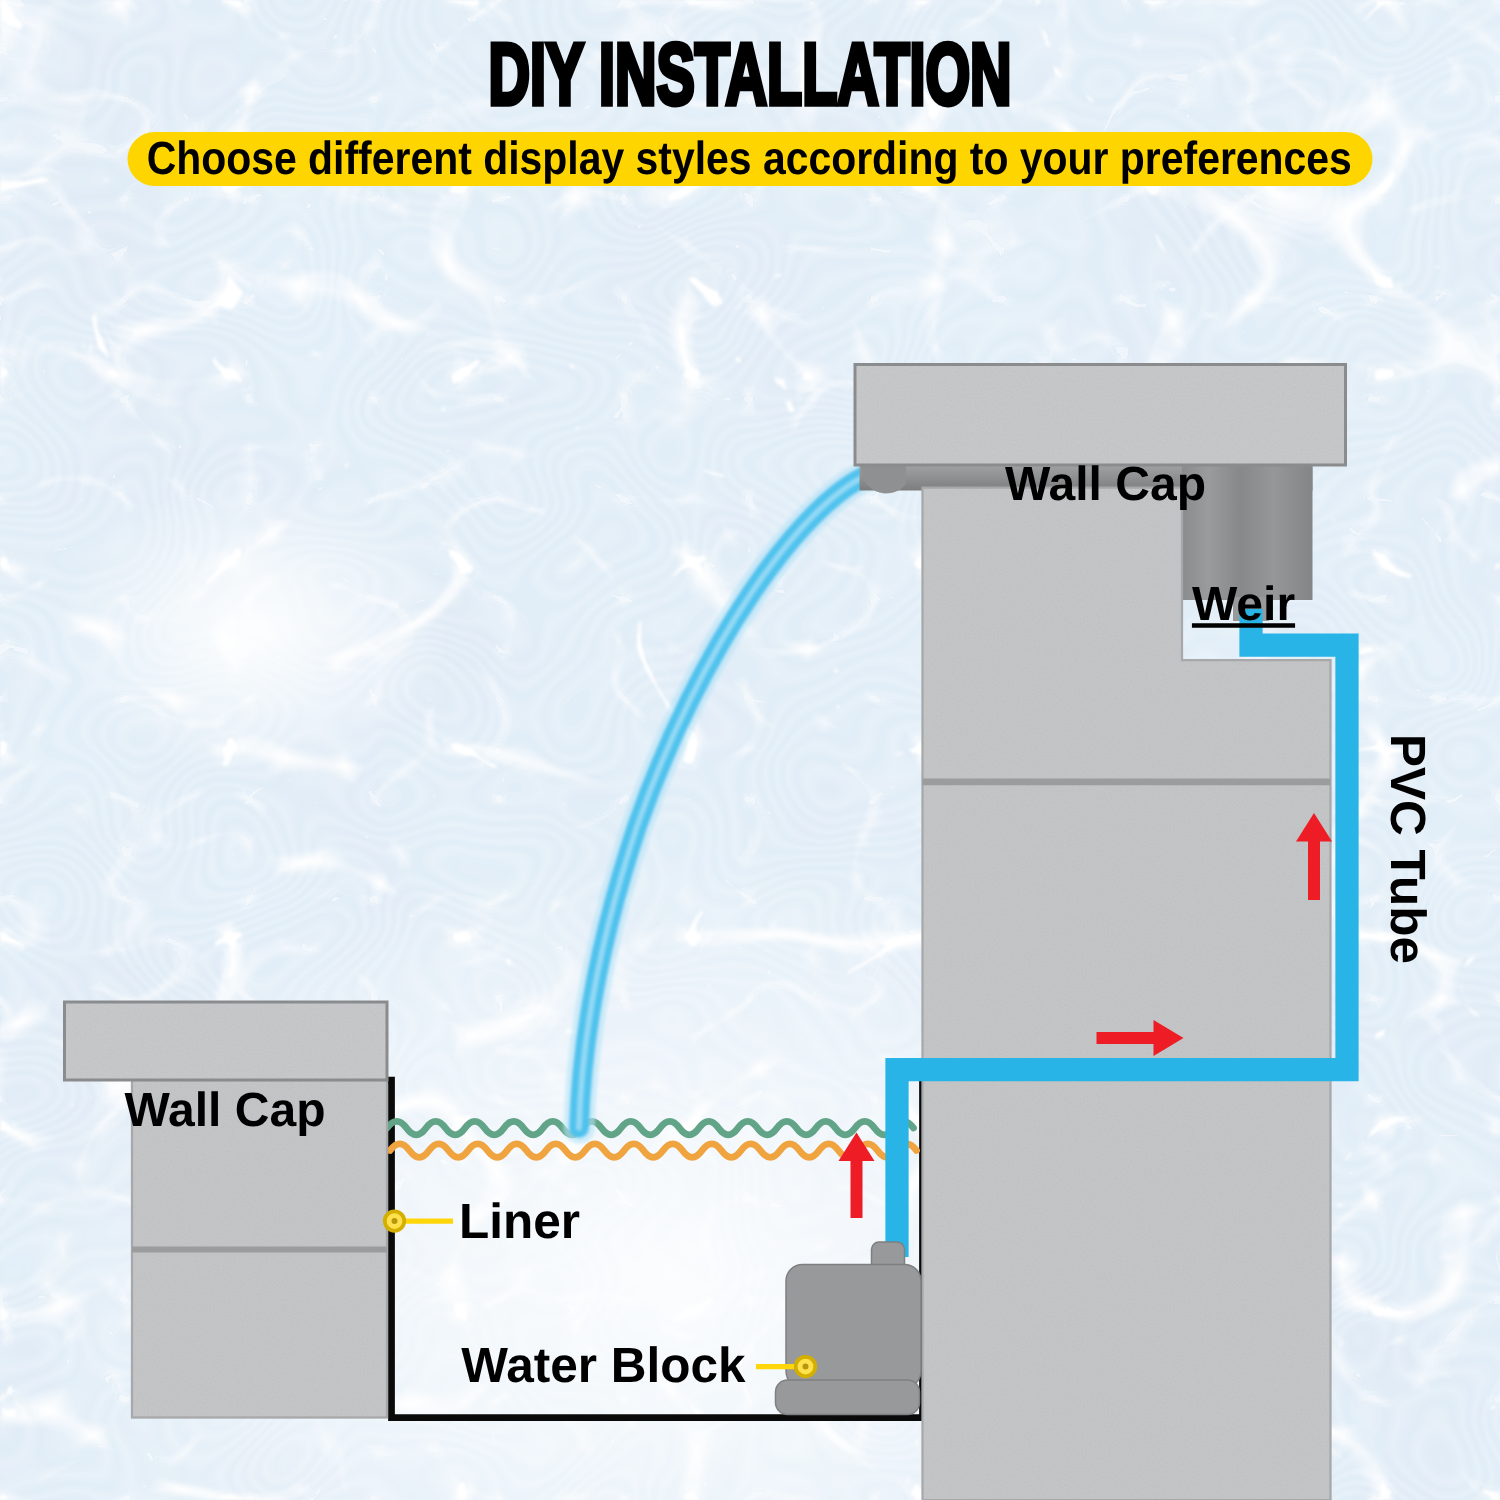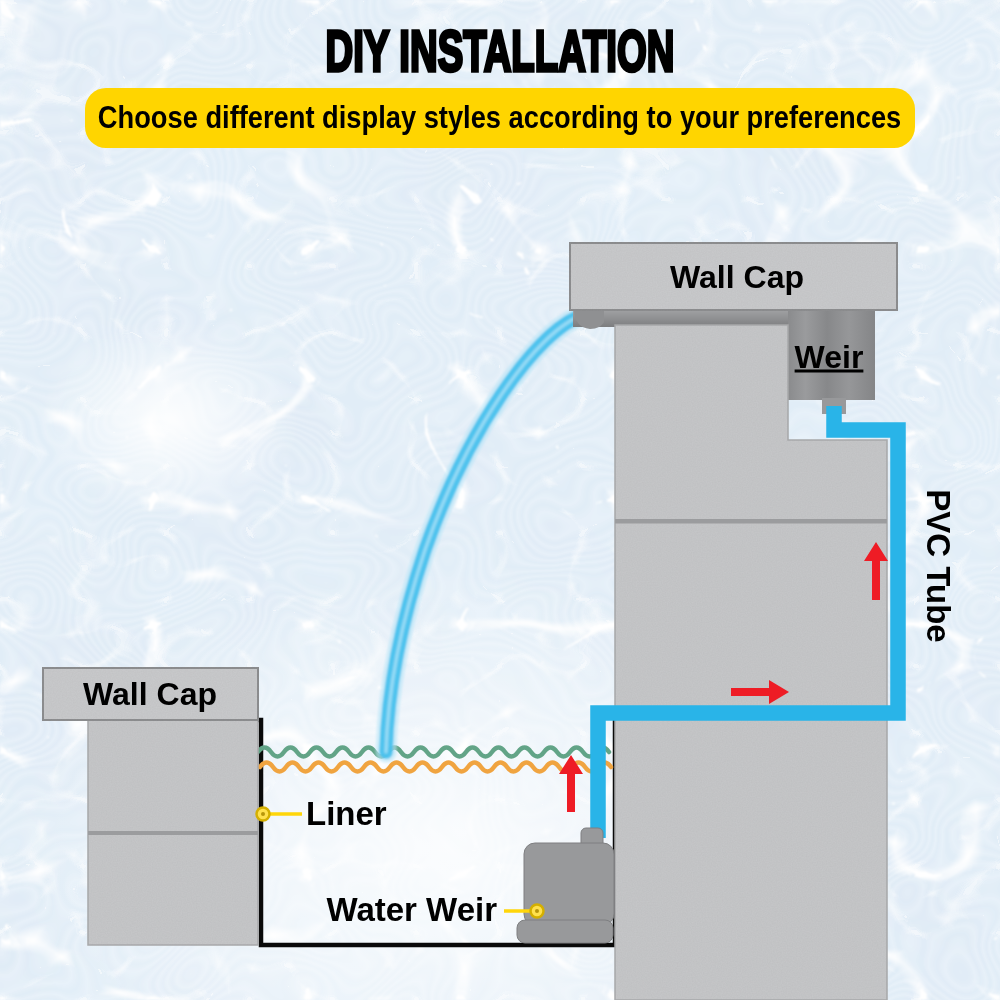--- a/index.html
+++ b/index.html
@@ -1,21 +1,21 @@
 <!DOCTYPE html>
 <html><head>
 <meta charset="utf-8">
 <style>
   html,body{margin:0;padding:0;}
   body{width:1000px;height:1000px;position:relative;overflow:hidden;font-family:"Liberation Sans",sans-serif;background:#fff;}
   #scene{position:absolute;left:0;top:0;z-index:1;}
   .lbl{position:absolute;z-index:3;font-weight:bold;color:#000;white-space:nowrap;}
-  .center{transform:translate(-50%,-50%);}
+  .center{transform:translate(-50%,-50%);margin-top:46px;}
   #title{left:500px;top:50px;font-size:58px;transform:translate(-50%,-50%) scaleX(.66);-webkit-text-stroke:3.5px #000;}
-  #banner{position:absolute;left:85px;top:88px;width:830px;height:60px;z-index:2;background:#FFD500;display:flex;align-items:center;justify-content:center;border-radius:21px;}
+  #banner{position:absolute;left:85px;top:88px;width:830px;height:36px;z-index:2;background:#FFD500;display:flex;align-items:center;justify-content:center;border-radius:21px;}
   #banner .txt{font-size:31px;font-weight:bold;transform:scaleX(.88);white-space:nowrap;}
   #lbl-wallcap-right{left:737px;top:277px;font-size:32px;}
   #lbl-weir{left:829px;top:357px;font-size:32px;text-decoration:underline;}
   #lbl-wallblock{left:663px;top:445px;font-size:33px;line-height:36px;}
   #lbl-pvc{left:938px;top:566px;font-size:33px;transform:translate(-50%,-50%) rotate(90deg);}
   #lbl-wallcap-left{left:150px;top:694px;font-size:32px;}
   #lbl-liner{left:306px;top:814px;font-size:33px;transform:translateY(-50%);}
   #lbl-pump{left:497px;top:910px;font-size:33px;transform:translate(-100%,-50%);}
 </style>
 </head>
@@ -146,13 +146,13 @@
   <span class="txt">Choose different display styles according to your preferences</span>
 </div>
 
 <div id="lbl-wallcap-right" class="lbl center">Wall Cap</div>
 <div id="lbl-weir" class="lbl center">Weir</div>
 <div id="lbl-wallblock" class="lbl">
 </div>
 <div id="lbl-pvc" class="lbl">PVC Tube</div>
 <div id="lbl-wallcap-left" class="lbl center">Wall Cap</div>
 <div id="lbl-liner" class="lbl">Liner</div>
-<div id="lbl-pump" class="lbl">Water Weir</div>
+<div id="lbl-pump" class="lbl">Water Block</div>
 
 </body></html>

